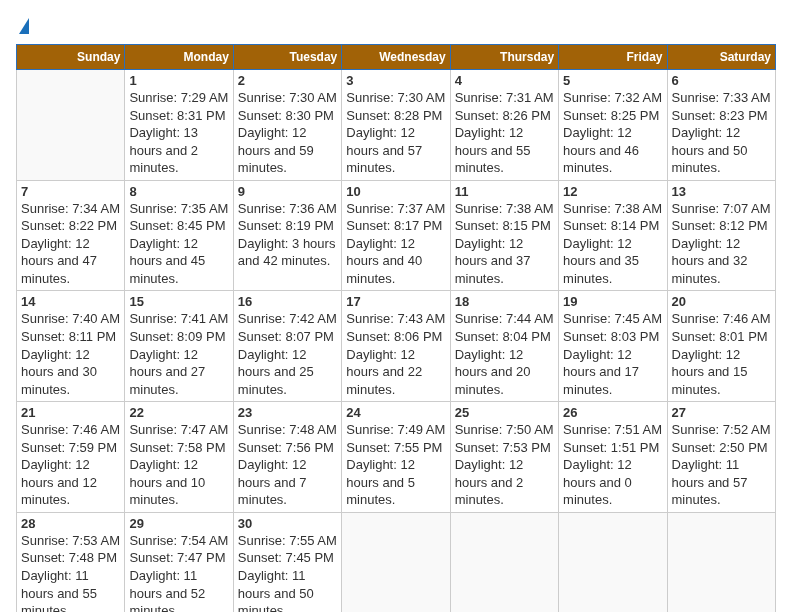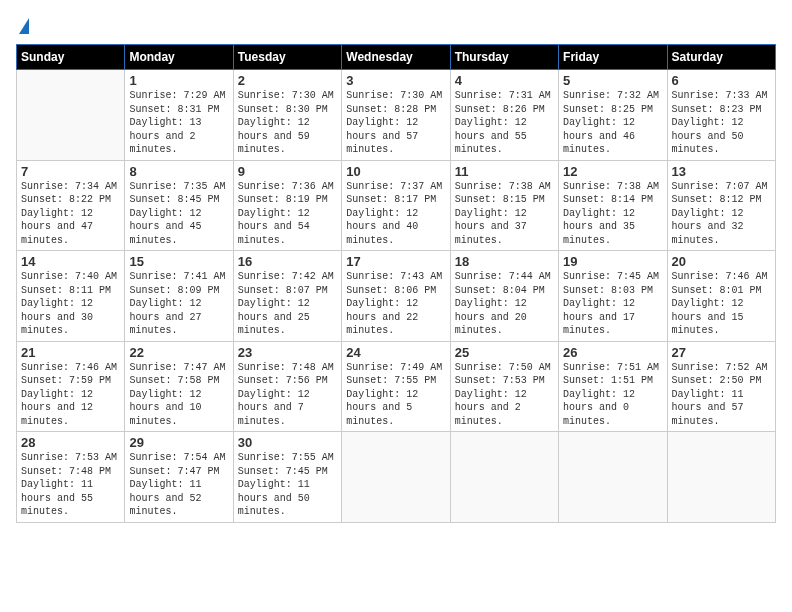--- a/index.html
+++ b/index.html
@@ -37,24 +37,24 @@
       font-size: 15px;
       color: #555;
       font-weight: normal;
     }
     .calendar {
       width: 100%;
       border-collapse: collapse;
       font-size: 11px;
     }
     .calendar thead th {
-      background-color: #000000;
+      background-color: #a16207;
       color: #fff;
       padding: 5px 4px;
-      text-align: left;
+      text-align: right;
       font-size: 12px;
       font-weight: bold;
       border: 1px solid #2a6ebb;
     }
     .calendar tbody td {
       vertical-align: top;
       border: 1px solid #ccc;
       padding: 3px 4px;
       width: 108px;
       min-height: 70px;
@@ -66,23 +66,22 @@
     }
     .day-num {
       font-size: 13px;
       font-weight: bold;
       color: #333;
       display: block;
       margin-bottom: 1px;
     }
     .day-detail {
       color: #333;
-      font-size: 10px;
+      font-size: 13px;
       line-height: 1.35;
-      font-family: Liberation Mono, monospace;
     }
   </style>
 </head>
 <body>
 
 <div class="container">
   <div class="header">
     <div class="logo">
       <div style="display:flex;align-items:center;">
         <span style="font-size:22px;font-weight:bold;color:#333;"></span>
@@ -142,21 +141,21 @@
           <td>
             <span class="day-num">7</span>
             <div class="day-detail"><span>Sunrise: 7:34 AM</span><br><span>Sunset: 8:22 PM</span><br><span>Daylight: 12 hours and 47 minutes.</span></div>
           </td>
           <td>
             <span class="day-num">8</span>
             <div class="day-detail"><span>Sunrise: 7:35 AM</span><br><span>Sunset: 8:45 PM</span><br><span>Daylight: 12 hours and 45 minutes.</span></div>
           </td>
           <td>
             <span class="day-num">9</span>
-            <div class="day-detail"><span>Sunrise: 7:36 AM</span><br><span>Sunset: 8:19 PM</span><br><span>Daylight: 12 hours and 54 minutes.</span></div>
+            <div class="day-detail"><span>Sunrise: 7:36 AM</span><br><span>Sunset: 8:19 PM</span><br><span>Daylight: 3 hours and 42 minutes.</span></div>
           </td>
           <td>
             <span class="day-num">10</span>
             <div class="day-detail"><span>Sunrise: 7:37 AM</span><br><span>Sunset: 8:17 PM</span><br><span>Daylight: 12 hours and 40 minutes.</span></div>
           </td>
           <td>
             <span class="day-num">11</span>
             <div class="day-detail"><span>Sunrise: 7:38 AM</span><br><span>Sunset: 8:15 PM</span><br><span>Daylight: 12 hours and 37 minutes.</span></div>
           </td>
           <td>

